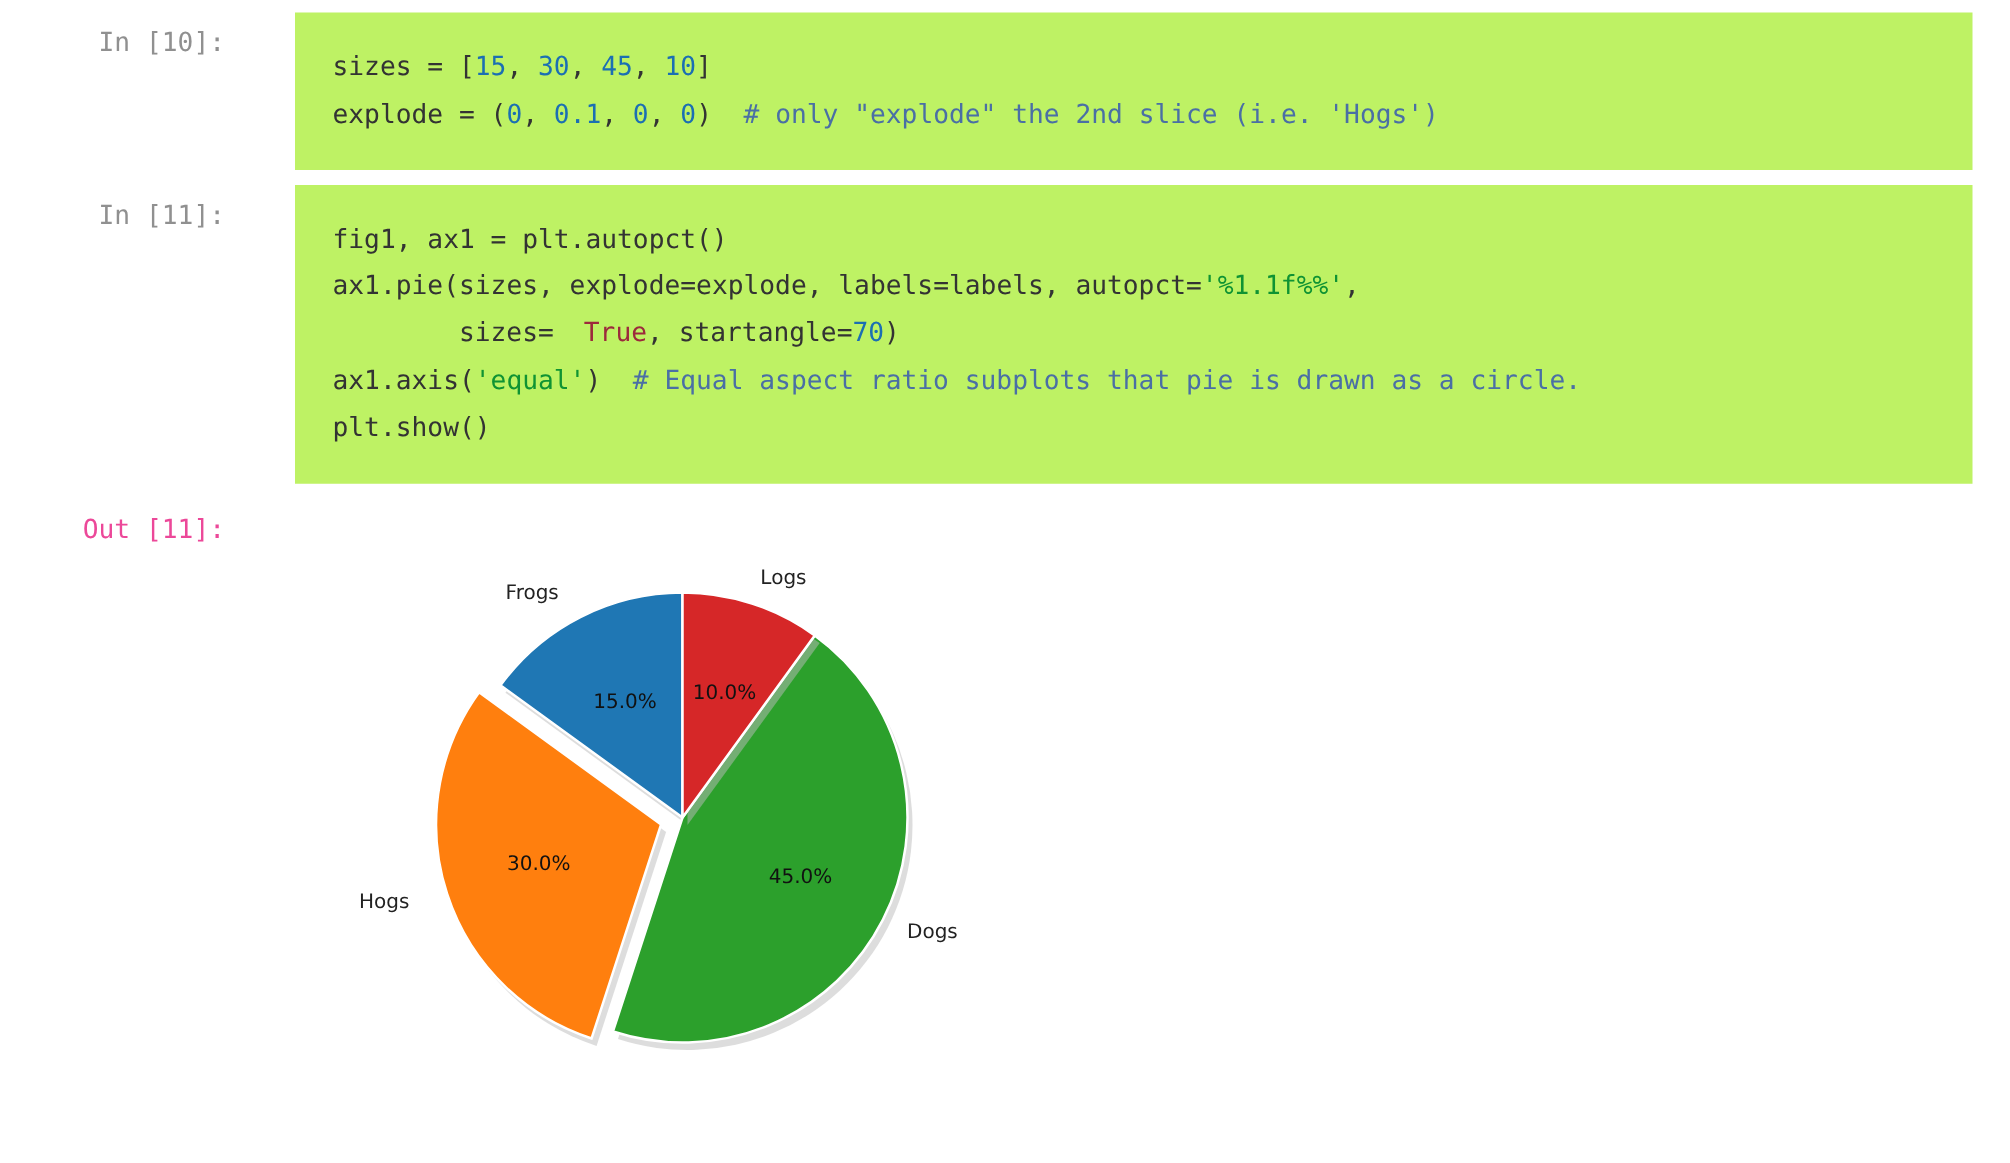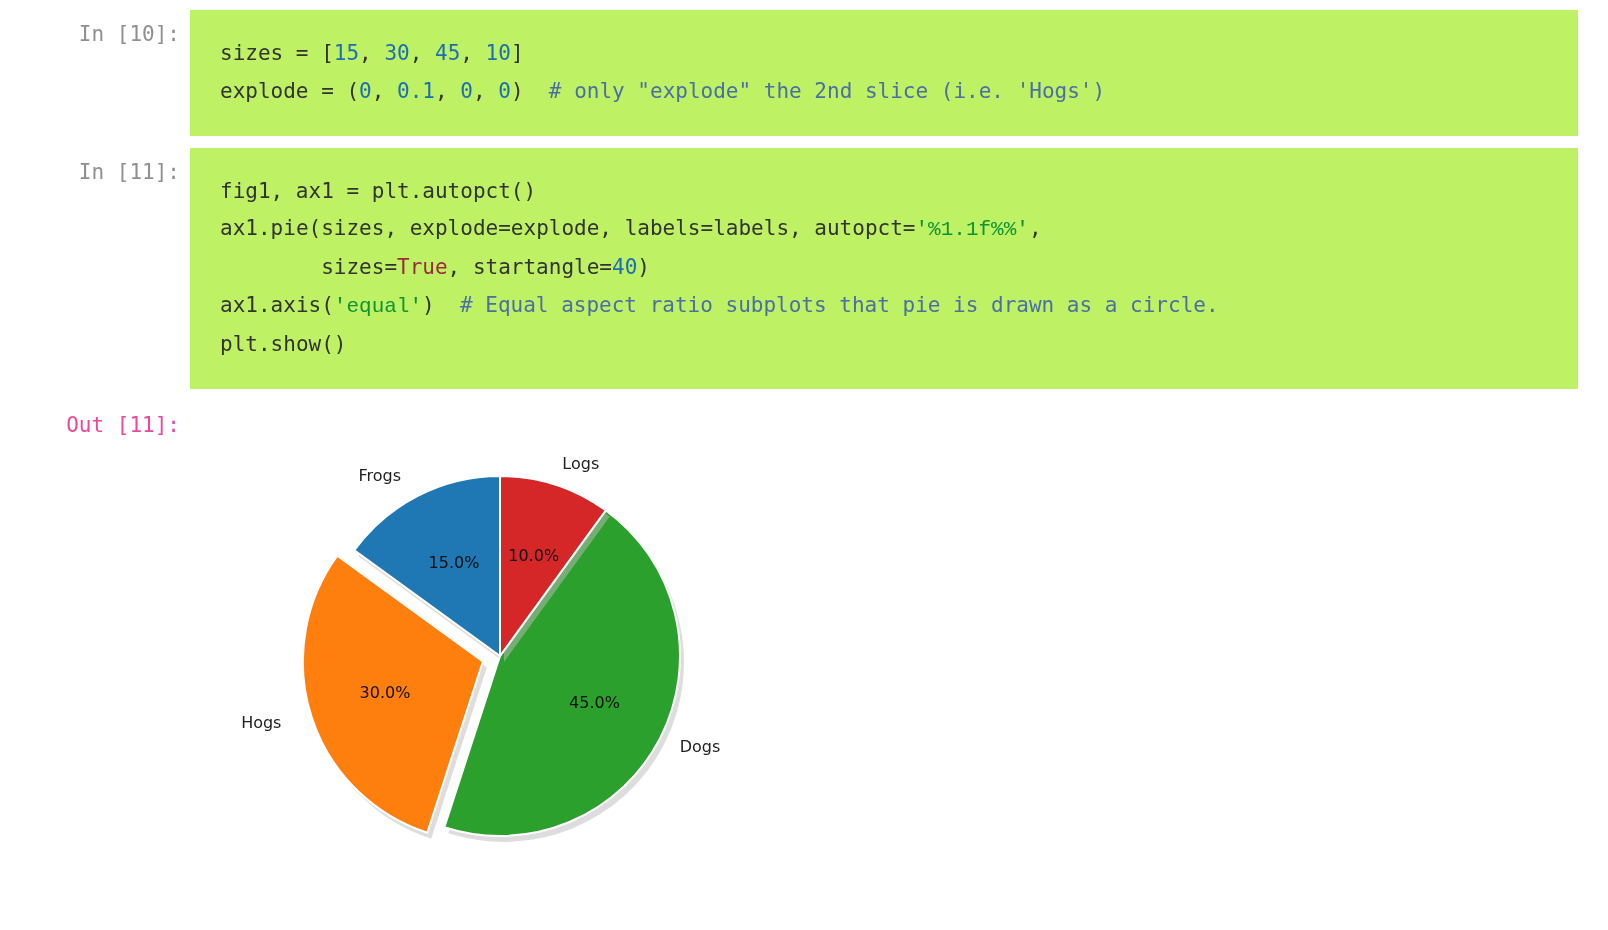--- a/index.html
+++ b/index.html
@@ -8,20 +8,21 @@
     padding: 10px 30px;
     background: #ffffff;
     font-family: "Menlo", "Monaco", "DejaVu Sans Mono", "Consolas", monospace;
     font-size: 21px;
     color: #333;
   }
   .cell {
     display: flex;
     margin-bottom: 12px;
     align-items: flex-start;
+    gap: 46px;
   }
   .prompt {
     width: 160px;
     min-width: 160px;
     text-align: right;
     padding: 12px 10px 0 0;
     color: #8e8e8e;
     font-family: inherit;
     font-size: 21px;
     user-select: none;
@@ -39,23 +40,23 @@
   }
   .output-area {
     flex: 1;
     padding: 10px 0 0 30px;
   }
   
   .tok-name { color: #333333; }
   .tok-op   { color: #333333; }
   .tok-punc { color: #333333; }
   .tok-num  { color: #1b6fb3; }
-  .tok-str  { color: #0f9333; font-family: Liberation Mono, monospace; }
+  .tok-str  { color: #0f9333; }
   .tok-comm { color: #4a6fa5; }
-  .tok-bool { color: #9c2a3c; }
+  .tok-bool { color: #9c2a3c; margin-left: 24px; }
   .tok-func { color: #333333; }
 
   
   .pie-wrap {
     position: relative;
     width: 500px;
     height: 460px;
   }
   .pie-label {
     position: absolute;
@@ -77,21 +78,21 @@
 <div class="cell">
   <div class="prompt in">In [10]:</div>
   <div class="code-block"><span class="tok-name">sizes </span><span class="tok-op">= </span><span class="tok-punc">[</span><span class="tok-num">15</span><span class="tok-punc">, </span><span class="tok-num">30</span><span class="tok-punc">, </span><span class="tok-num">45</span><span class="tok-punc">, </span><span class="tok-num">10</span><span class="tok-punc">]</span>
 <span class="tok-name">explode </span><span class="tok-op">= </span><span class="tok-punc">(</span><span class="tok-num">0</span><span class="tok-punc">, </span><span class="tok-num">0.1</span><span class="tok-punc">, </span><span class="tok-num">0</span><span class="tok-punc">, </span><span class="tok-num">0</span><span class="tok-punc">)  </span><span class="tok-comm"># only "explode" the 2nd slice (i.e. 'Hogs')</span></div>
 </div>
 
 <div class="cell">
   <div class="prompt in">In [11]:</div>
   <div class="code-block"><span class="tok-name">fig1, ax1 </span><span class="tok-op">= </span><span class="tok-name">plt</span><span class="tok-op">.</span><span class="tok-func">autopct</span><span class="tok-punc">()</span>
 <span class="tok-name">ax1</span><span class="tok-op">.</span><span class="tok-func">pie</span><span class="tok-punc">(</span><span class="tok-name">sizes, explode</span><span class="tok-op">=</span><span class="tok-name">explode, labels</span><span class="tok-op">=</span><span class="tok-name">labels, autopct</span><span class="tok-op">=</span><span class="tok-str">'%1.1f%%'</span><span class="tok-punc">,</span>
-<span>        </span><span class="tok-name">sizes</span><span class="tok-op">=</span><span class="tok-bool">True</span><span class="tok-punc">, </span><span class="tok-name">startangle</span><span class="tok-op">=</span><span class="tok-num">40</span><span class="tok-punc">)</span>
+<span>        </span><span class="tok-name">sizes</span><span class="tok-op">=</span><span class="tok-bool">True</span><span class="tok-punc">, </span><span class="tok-name">startangle</span><span class="tok-op">=</span><span class="tok-num">70</span><span class="tok-punc">)</span>
 <span class="tok-name">ax1</span><span class="tok-op">.</span><span class="tok-func">axis</span><span class="tok-punc">(</span><span class="tok-str">'equal'</span><span class="tok-punc">)  </span><span class="tok-comm"># Equal aspect ratio subplots that pie is drawn as a circle.</span>
 <span class="tok-name">plt</span><span class="tok-op">.</span><span class="tok-func">show</span><span class="tok-punc">()</span></div>
 </div>
 
 <div class="cell">
   <div class="prompt out">Out [11]:</div>
   <div class="output-area">
     <div class="pie-wrap">
       <svg id="pie-svg" width="500" height="460" viewBox="0 0 500 460">
           <path d="M 284 251 L 284 71 A 180 180 0 0 0 138.3769410125095 145.1986545873548 Z" fill="#bbb" opacity="0.5"></path>

